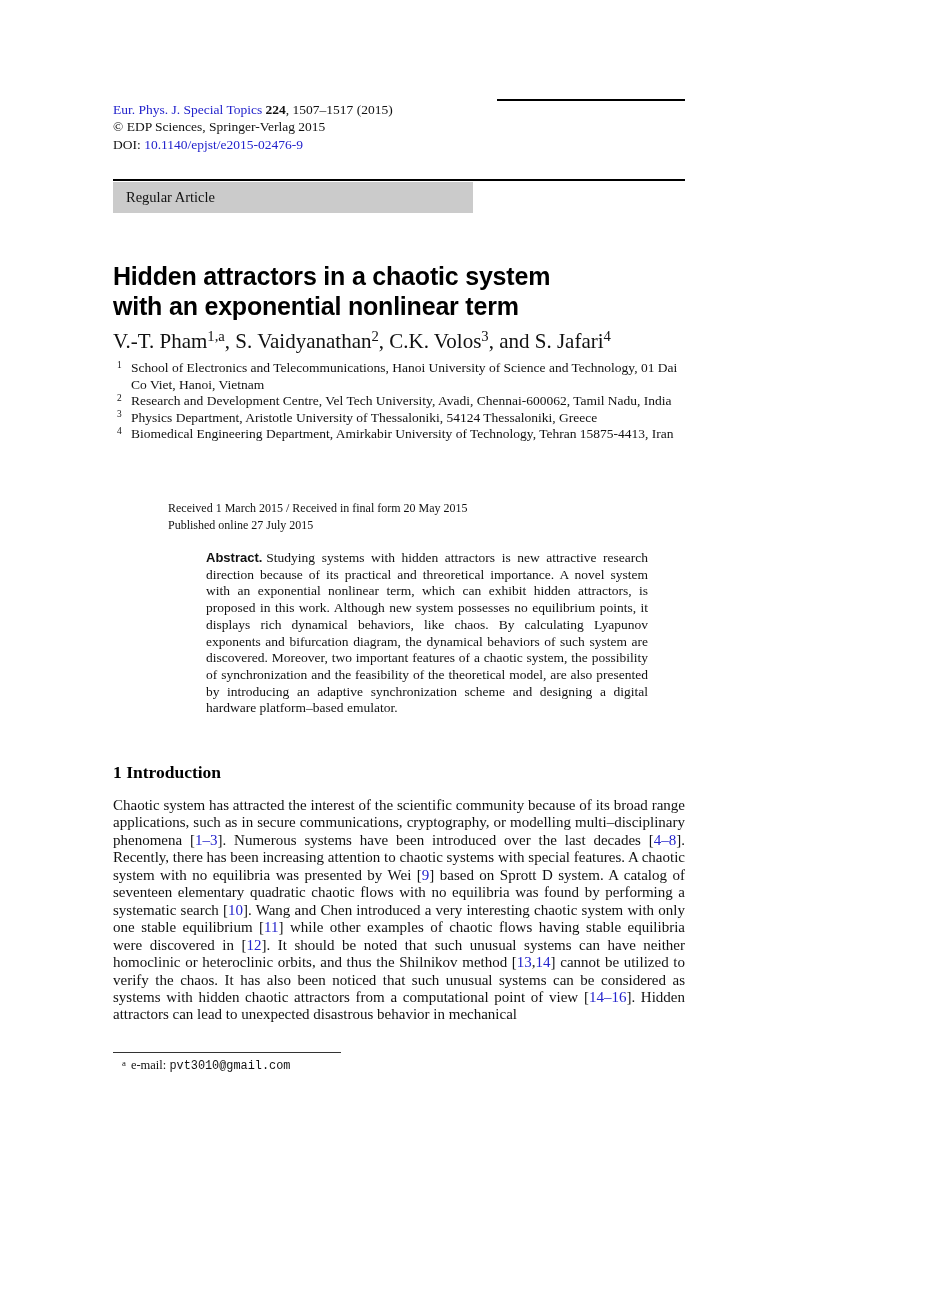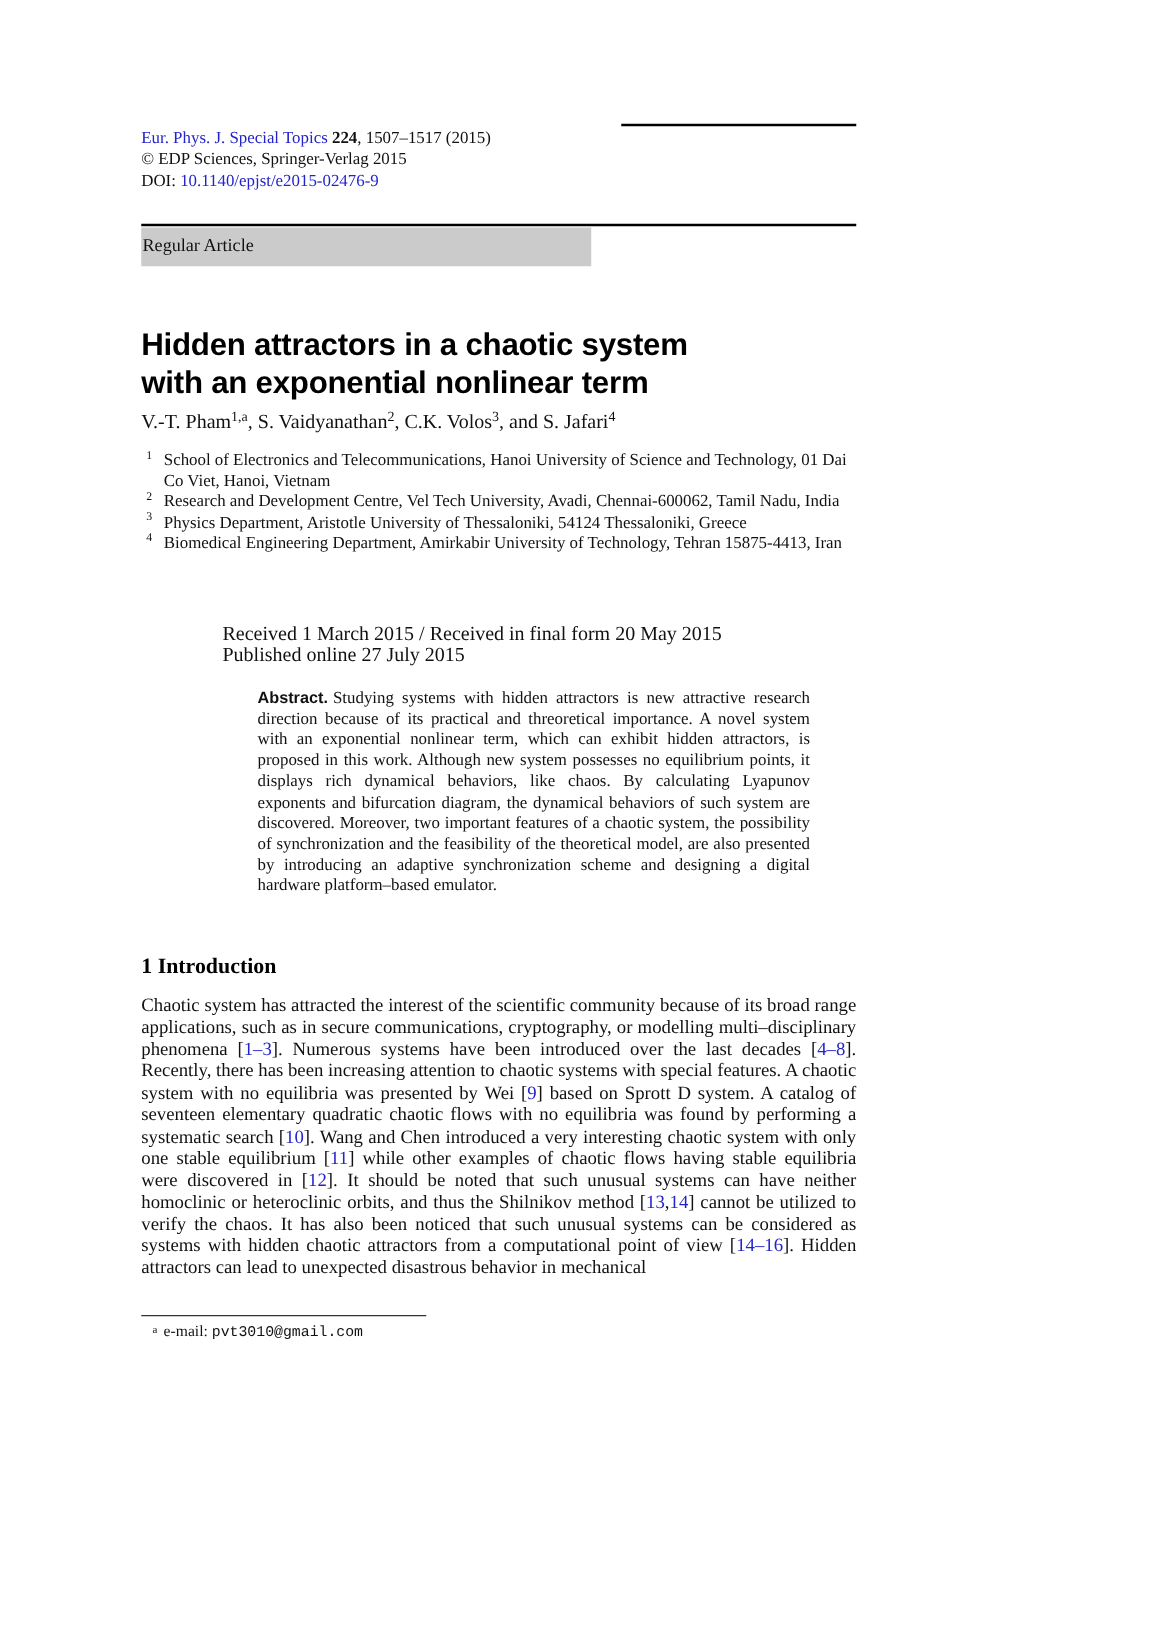--- a/index.html
+++ b/index.html
@@ -41,47 +41,47 @@
   }
   .masthead .small-line { font-size: 18px; line-height: 22px; }
   .header-bottom-rule {
     position: absolute; left: 113px; top: 179px; width: 572px; height: 2px;
     background: var(--rule_black);
   }
   
   .article-type {
     position: absolute; left: 113px; top: 182px; width: 360px; height: 31px;
     background: var(--banner_gray);
-    font-size: 14.5px; line-height: 31px; padding-left: 1px;
+    font-size: 14.5px; line-height: 31px; padding-left: 13px;
   }
   
   .title {
     position: absolute; left: 113px; top: 262px; width: 560px;
     font-family: "Liberation Sans", sans-serif;
     font-weight: bold; font-size: 25px; line-height: 29.5px;
     letter-spacing: -0.2px; color: #000;
     white-space: pre-line;
   }
   .authors {
     position: absolute; left: 113px; top: 329px; width: 572px;
-    font-size: 16px;
+    font-size: 21px;
   }
   
   .affiliations {
     position: absolute; left: 113px; top: 360px; width: 582px;
     font-size: 13.5px; line-height: 16.6px;
   }
   .aff { position: relative; padding-left: 18px; }
   .aff .num {
     position: absolute; left: 4px; top: -0.35em; font-size: 70%;
   }
   
   .received {
-    position: absolute; left: 178px; top: 500px; width: 460px;
-    font-size: 16px; line-height: 16.6px;
+    position: absolute; left: 168px; top: 500px; width: 460px;
+    font-size: 12px; line-height: 16.6px;
   }
   .abstract {
     position: absolute; left: 178px; top: 550px; width: 442px;
     font-size: 13.5px; line-height: 16.7px; text-align: justify; margin-left: 28px;
   }
   .abstract .abstract-label {
     font-family: "Liberation Sans", sans-serif; font-weight: bold;
     font-size: 13px; margin-right: 4px;
   }
   

